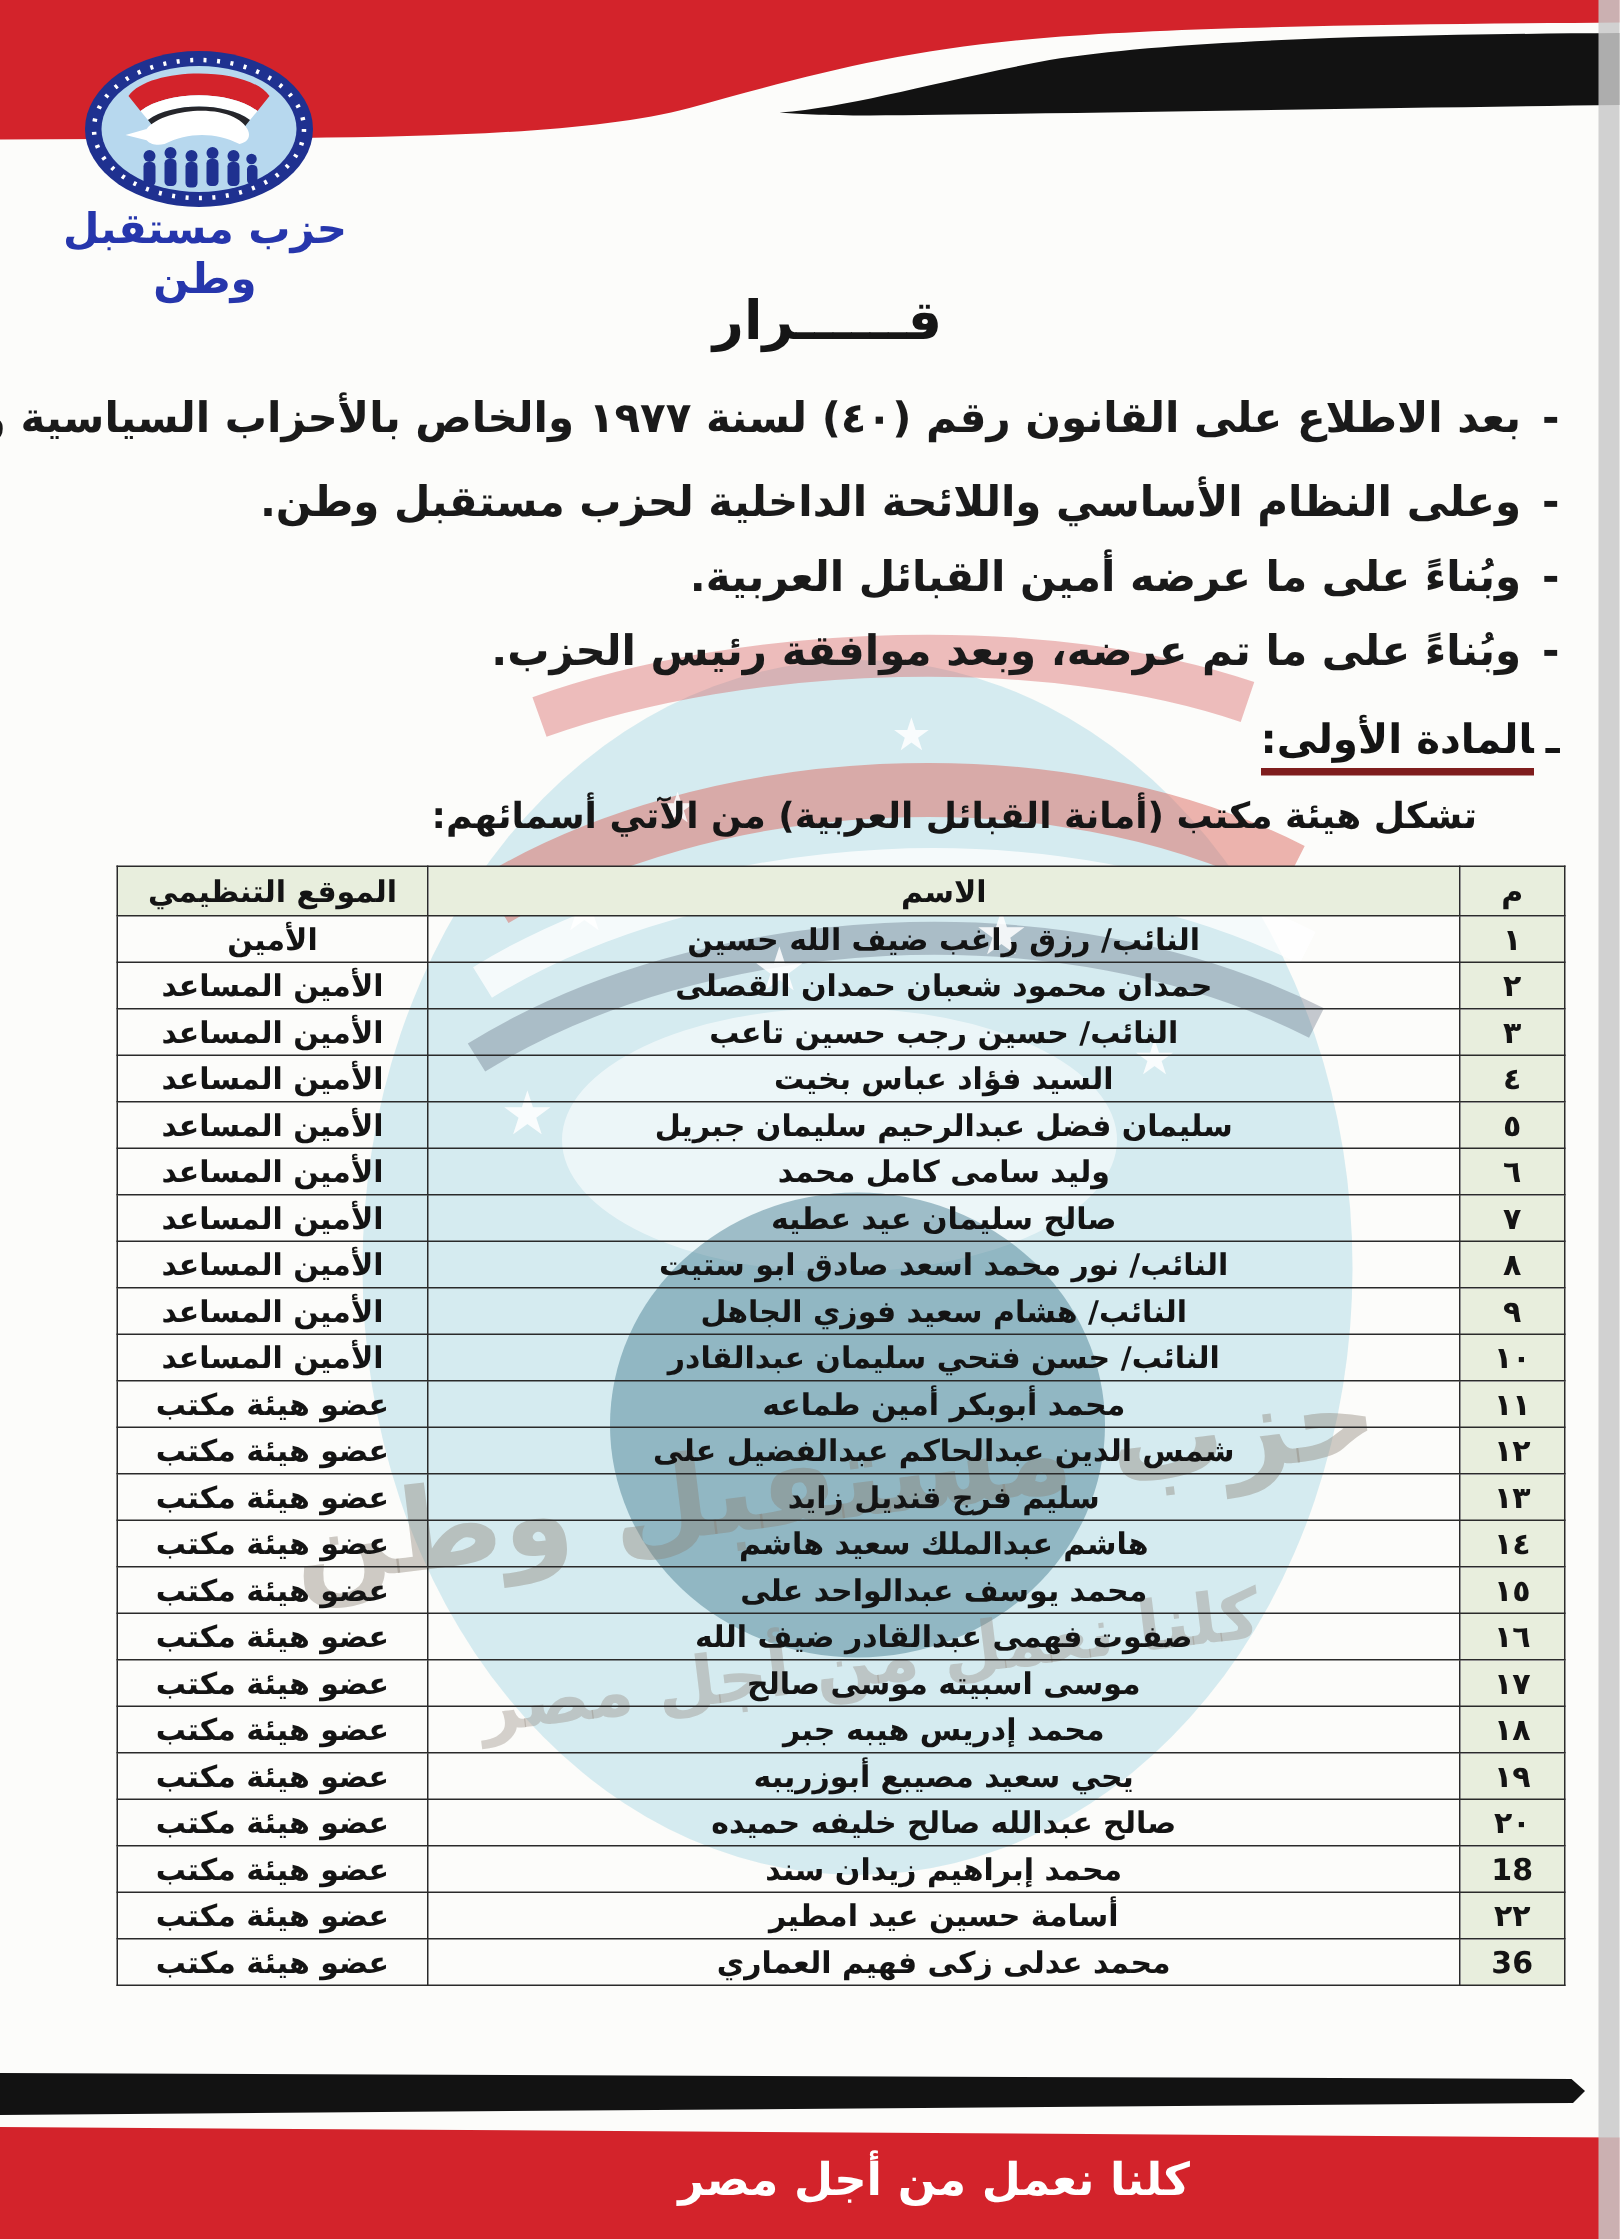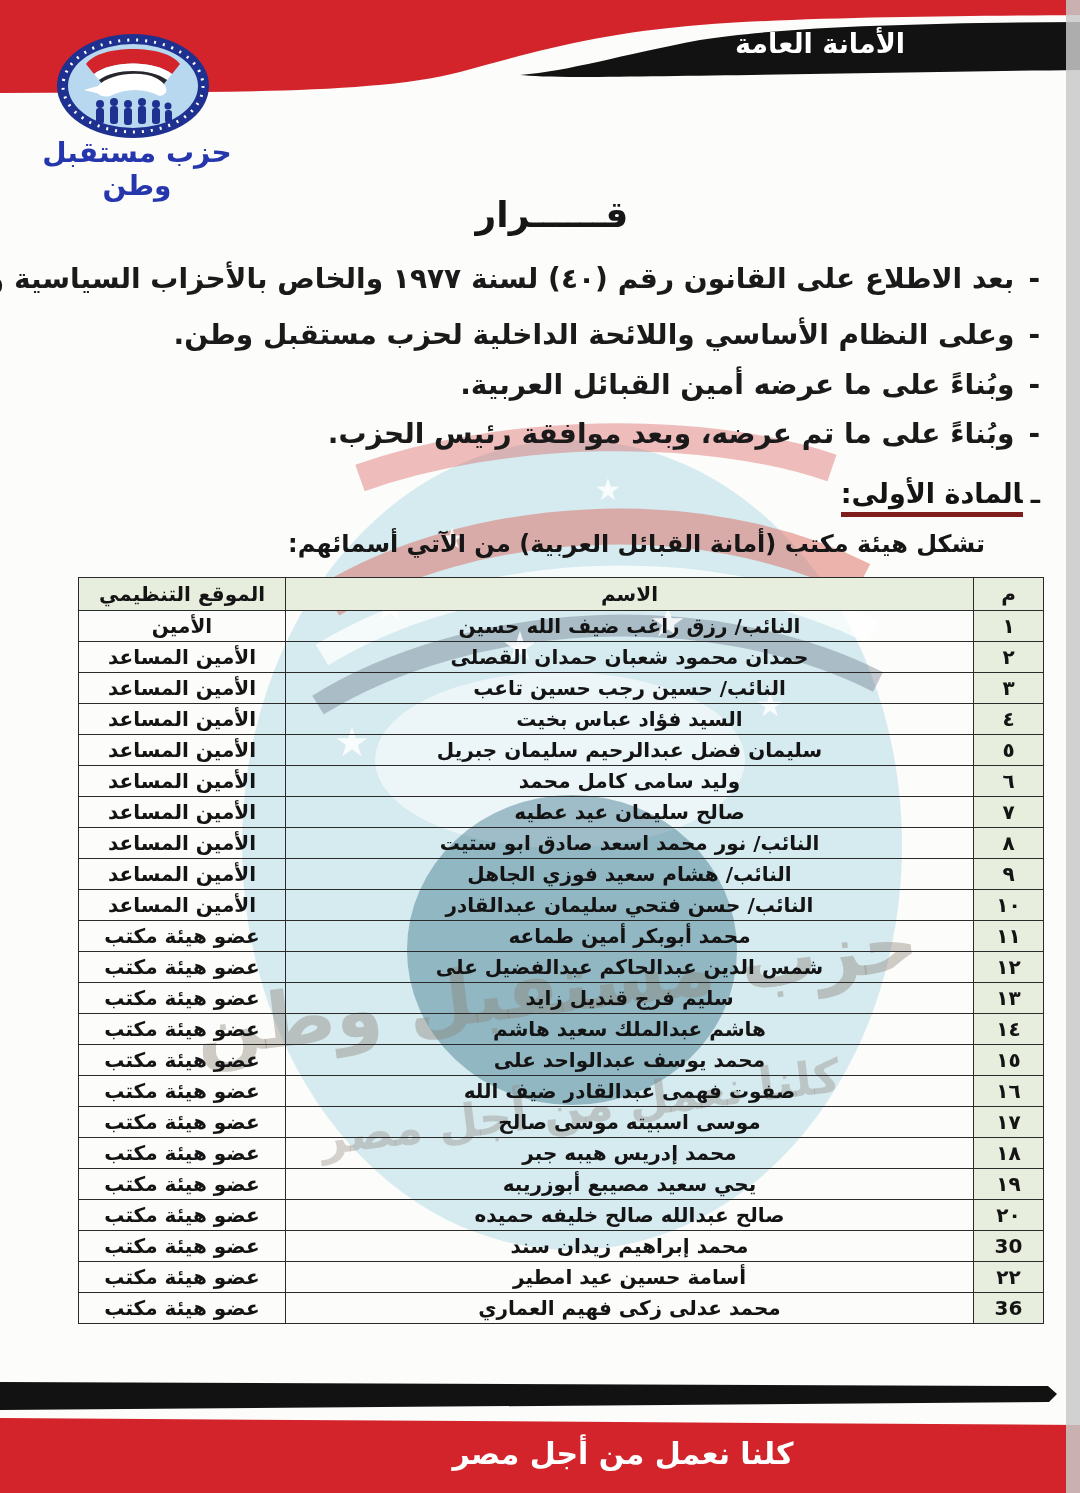--- a/index.html
+++ b/index.html
@@ -104,21 +104,20 @@
       <text x="452" y="548" font-size="28">★</text>
     </g>
   </svg>
   <div class="abs wm-text1">حزب مستقبل وطن</div>
   <div class="abs wm-text2">كلنا نعمل من أجل مصر</div>
 
   <svg id="header-svg" class="abs" width="1080" height="210" viewBox="0 0 1080 210">
     <path d="M0,0 H1080 V15 C960,16 800,17 700,25 C600,33 540,50 460,72 C400,88 300,91 200,92 L0,93 Z" fill="#d3232b"></path>
     <path d="M520,75 C570,71 620,55 700,40 C780,27 920,23 1080,22 L1080,70 C920,72 700,76 580,77 C550,77 530,76 520,75 Z" fill="#121212"></path>
   </svg>
-  <div class="abs banner-title">الأمانة العامة</div>
 
   <svg id="logo-svg" class="abs" width="180" height="122" viewBox="0 0 180 122">
     <ellipse cx="85" cy="70" rx="76" ry="52" fill="#1f3190"></ellipse>
     <ellipse cx="85" cy="70" rx="65" ry="42" fill="#b7d8ee"></ellipse>
     <ellipse cx="85" cy="70" rx="70" ry="46" fill="none" stroke="#ffffff" stroke-width="3" stroke-dasharray="2 7"></ellipse>
     <path d="M38,48 C52,28 118,28 132,48 L124,58 C106,44 64,44 46,58 Z" fill="#d3232b"></path>
     <path d="M46,58 C64,44 106,44 124,58 L119,64 C103,52 67,52 51,64 Z" fill="#ffffff"></path>
     <path d="M51,64 C67,52 103,52 119,64 L115,69 C101,59 69,59 55,69 Z" fill="#26262b"></path>
     <path d="M50,70 C60,58 92,54 108,62 C120,68 122,78 112,80 C96,72 78,72 62,80 C54,82 46,78 50,70 Z" fill="#ffffff"></path>
     <path d="M50,70 L36,74 L52,78 Z" fill="#ffffff"></path>
@@ -262,21 +261,21 @@
           <td class="col-index">١٩</td>
           <td>يحي سعيد مصيبع أبوزريبه</td>
           <td>عضو هيئة مكتب</td>
         </tr>
         <tr>
           <td class="col-index">٢٠</td>
           <td>صالح عبدالله صالح خليفه حميده</td>
           <td>عضو هيئة مكتب</td>
         </tr>
         <tr>
-          <td class="col-index">30</td>
+          <td class="col-index">18</td>
           <td>محمد إبراهيم زيدان سند</td>
           <td>عضو هيئة مكتب</td>
         </tr>
         <tr>
           <td class="col-index">٢٢</td>
           <td>أسامة حسين عيد امطير</td>
           <td>عضو هيئة مكتب</td>
         </tr>
         <tr>
           <td class="col-index">36</td>

